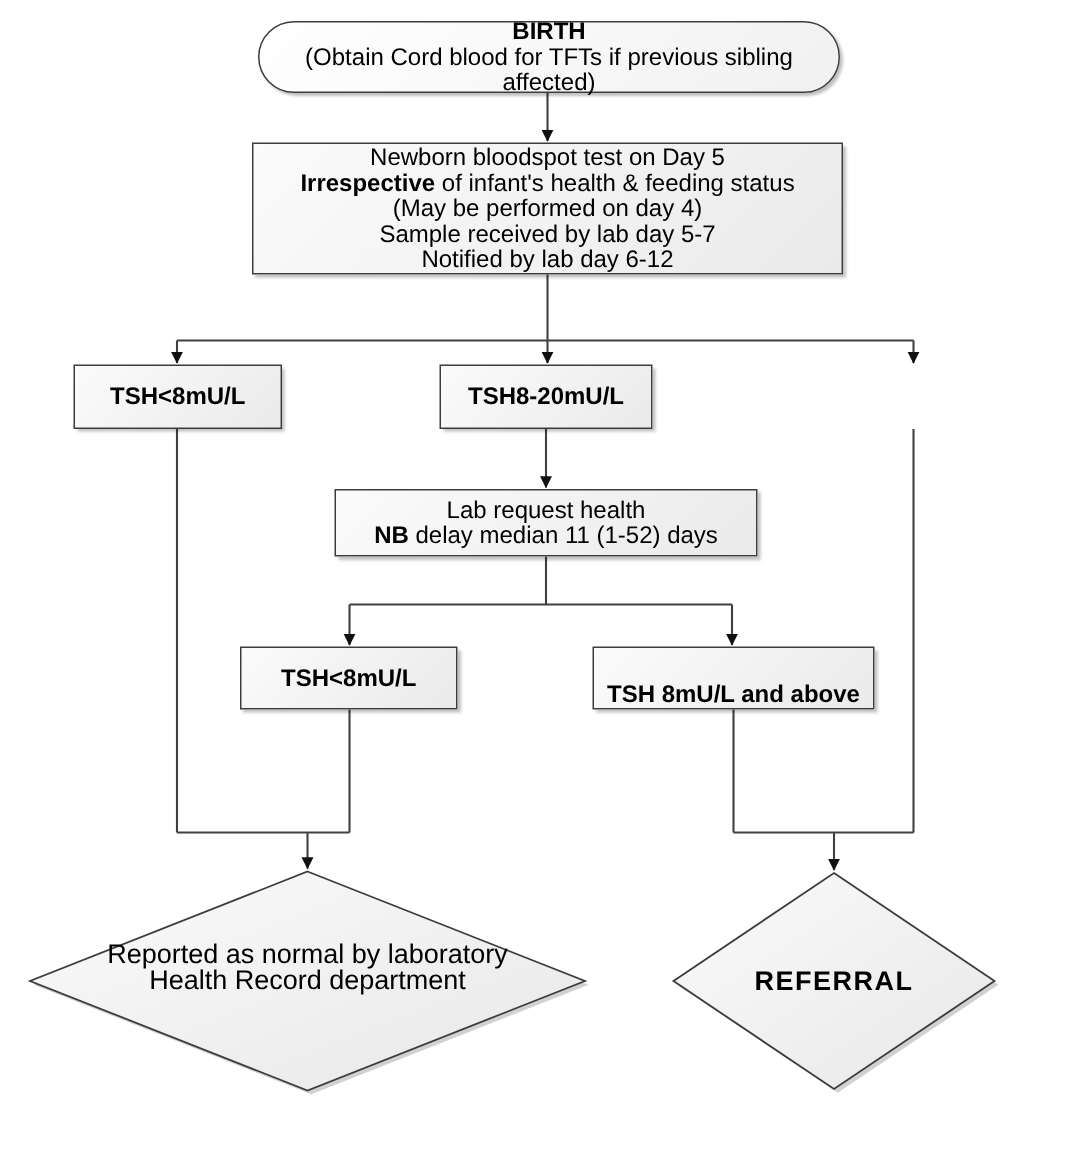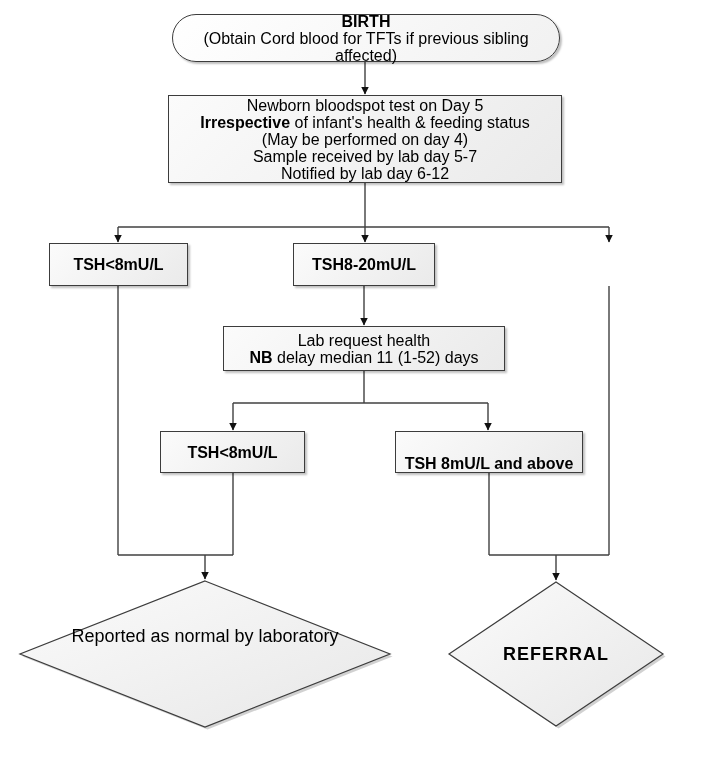--- a/index.html
+++ b/index.html
@@ -126,16 +126,17 @@
 
   <div class="node bold" style="left:160px; top:431px; width:145px; height:42px;">
     <div>TSH&lt;8mU/L</div>
   </div>
   <div class="node bold" style="left:395px; top:431px; width:188px; height:42px;justify-content:flex-end;">
     <div>TSH 8mU/L and above</div>
   </div>
 
   <div class="dtext" style="left:55px; top:628px; width:300px;">
     <div>Reported as normal by laboratory</div>
+    <div>Health Record department</div>
   </div>
   <div class="dtext bold" style="left:449px; top:646px; width:214px;">REFERRAL</div>
 
 </div>
 
 </body></html>

